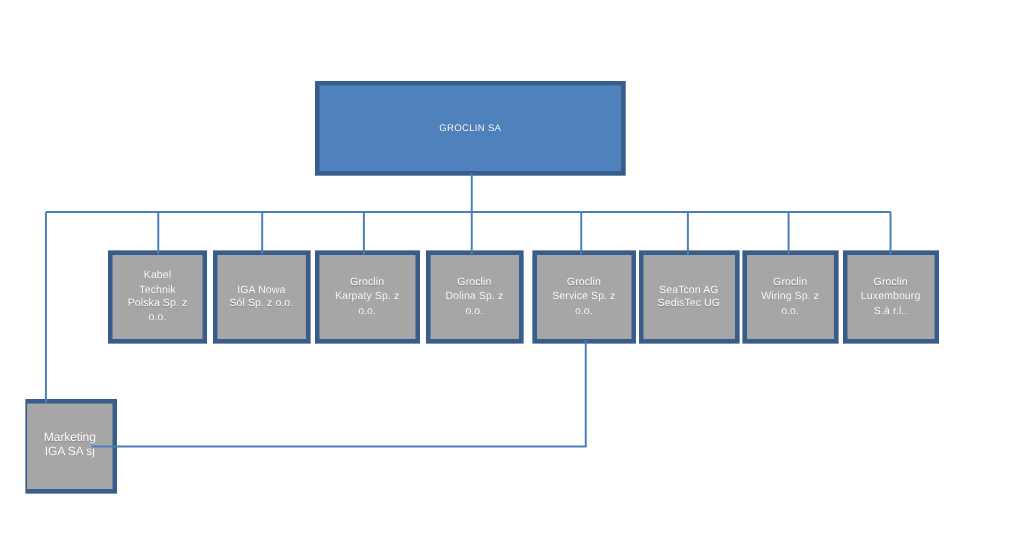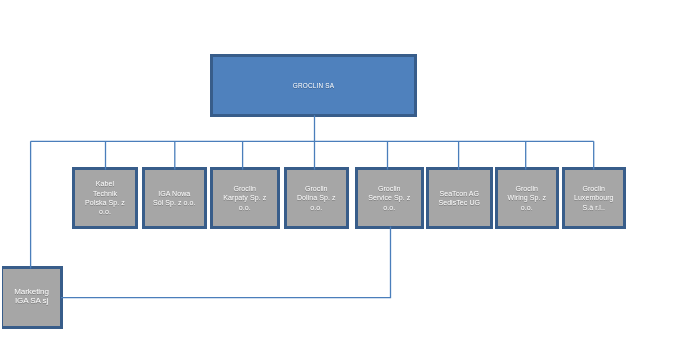--- a/index.html
+++ b/index.html
@@ -75,17 +75,17 @@
     <span class="lbl">Groclin
 Wiring Sp. z
 o.o.</span>
   </div>
   <div class="node leaf" style="left:562px;top:166.8px;width:63.5px;height:62.4px;">
     <span class="lbl">Groclin
 Luxembourg
 S.à r.l..</span>
   </div>
 
-  <div class="node leaf sub" style="left:2px;top:266px;width:61.1px;height:62.6px;justify-content:flex-end;">
+  <div class="node leaf sub" style="left:17px;top:266px;width:61.1px;height:62.6px;justify-content:flex-end;">
     <span class="lbl">Marketing
 IGA SA sj</span>
   </div>
 </div>
 
 </body></html>

